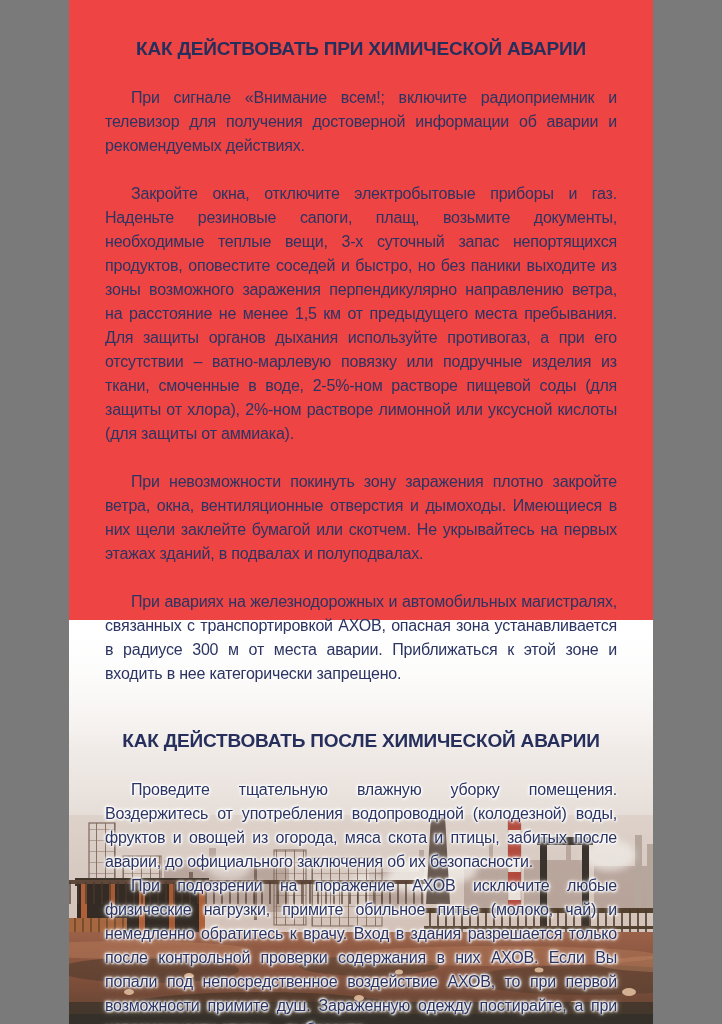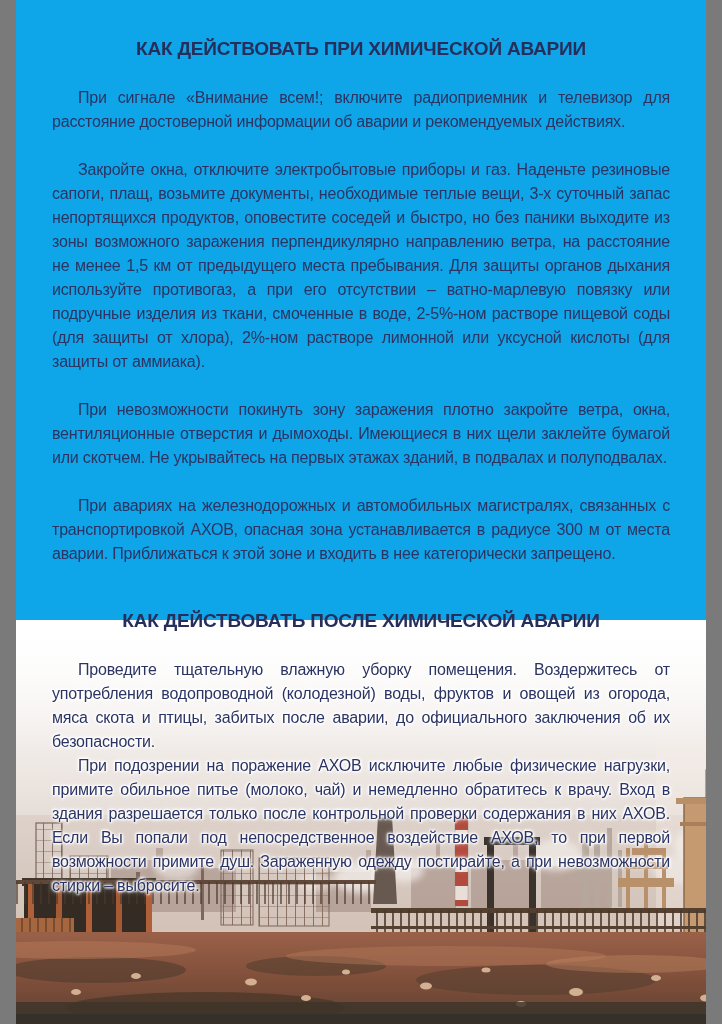--- a/index.html
+++ b/index.html
@@ -1,20 +1,20 @@
 <!DOCTYPE html>
 <html lang="ru"><head>
 <meta charset="utf-8">
 <style>
   html,body{margin:0;padding:0;background:#7a7a7a;}
   .page{
     position:relative;
-    width:690px;height:1024px;
+    width:584px;height:1024px;
     margin:0 auto;
-    background:#0ea5e9;
+    background:#ef4444;
     overflow:hidden;
     font-family:"Liberation Sans", sans-serif;
   }
   
   .photo{
     position:absolute;left:0;bottom:0;width:722px;height:404px;
   }
   .photo svg{display:block;}
   
   .content{
@@ -198,21 +198,21 @@
       </g>
 
       <rect x="0" y="0" width="722" height="130" fill="url(#topFade)"></rect>
     </svg>
   </div>
 
   <div class="content">
 
     <div class="sec1">
       <h1 class="sec-title">КАК ДЕЙСТВОВАТЬ ПРИ ХИМИЧЕСКОЙ АВАРИИ</h1>
-      <p>При сигнале «Внимание всем!; включите радиоприемник и телевизор для расстояние достоверной информации об аварии и рекомендуемых действиях.</p>
+      <p>При сигнале «Внимание всем!; включите радиоприемник и телевизор для получения достоверной информации об аварии и рекомендуемых действиях.</p>
       <p>Закройте окна, отключите электробытовые приборы и газ. Наденьте резиновые сапоги, плащ, возьмите документы, необходимые теплые вещи, 3-х суточный запас непортящихся продуктов, оповестите соседей и быстро, но без паники выходите из зоны возможного заражения перпендикулярно направлению ветра, на расстояние не менее 1,5 км от предыдущего места пребывания. Для защиты органов дыхания используйте противогаз, а при его отсутствии – ватно-марлевую повязку или подручные изделия из ткани, смоченные в воде, 2-5%-ном растворе пищевой соды (для защиты от хлора), 2%-ном растворе лимонной или уксусной кислоты (для защиты от аммиака).</p>
       <p>При невозможности покинуть зону заражения плотно закройте ветра, окна, вентиляционные отверстия и дымоходы. Имеющиеся в них щели заклейте бумагой или скотчем. Не укрывайтесь на первых этажах зданий, в подвалах и полуподвалах.</p>
       <p>При авариях на железнодорожных и автомобильных магистралях, связанных с транспортировкой АХОВ, опасная зона устанавливается в радиусе 300 м от места аварии. Приближаться к этой зоне и входить в нее категорически запрещено.</p>
     </div>
 
     <div class="sec2">
       <h1 class="sec-title second">КАК ДЕЙСТВОВАТЬ ПОСЛЕ ХИМИЧЕСКОЙ АВАРИИ</h1>
       <p>Проведите тщательную влажную уборку помещения. Воздержитесь от употребления водопроводной (колодезной) воды, фруктов и овощей из огорода, мяса скота и птицы, забитых после аварии, до официального заключения об их безопасности.</p>
       <p>При подозрении на поражение АХОВ исключите любые физические нагрузки, примите обильное питье (молоко, чай) и немедленно обратитесь к врачу. Вход в здания разрешается только после контрольной проверки содержания в них АХОВ. Если Вы попали под непосредственное воздействие АХОВ, то при первой возможности примите душ. Зараженную одежду постирайте, а при невозможности стирки – выбросите.</p>
     </div>

